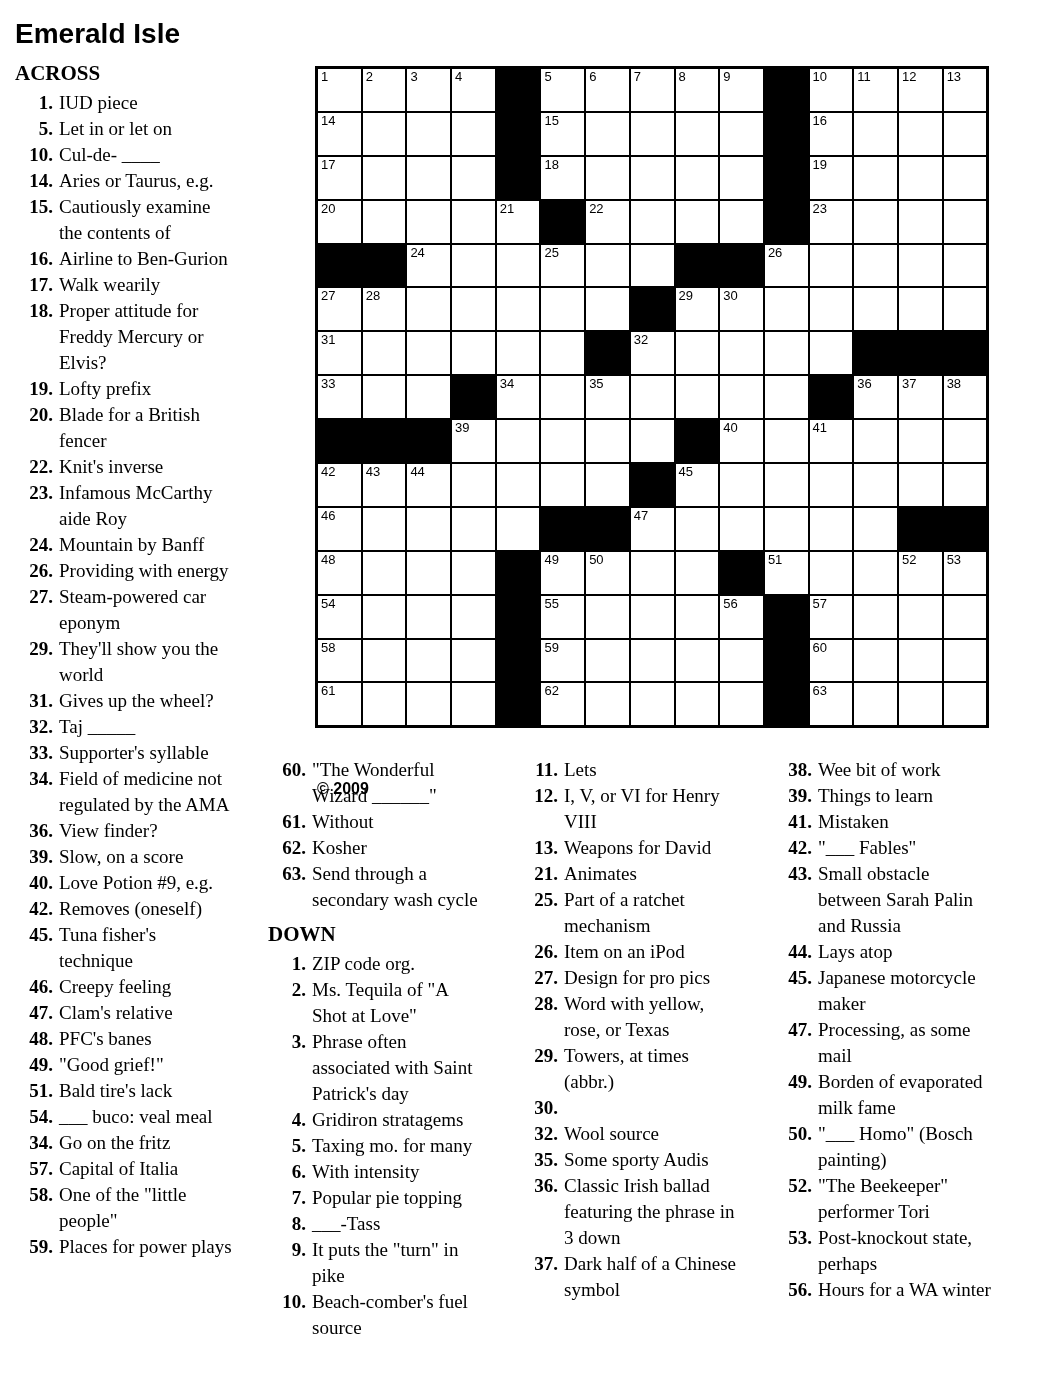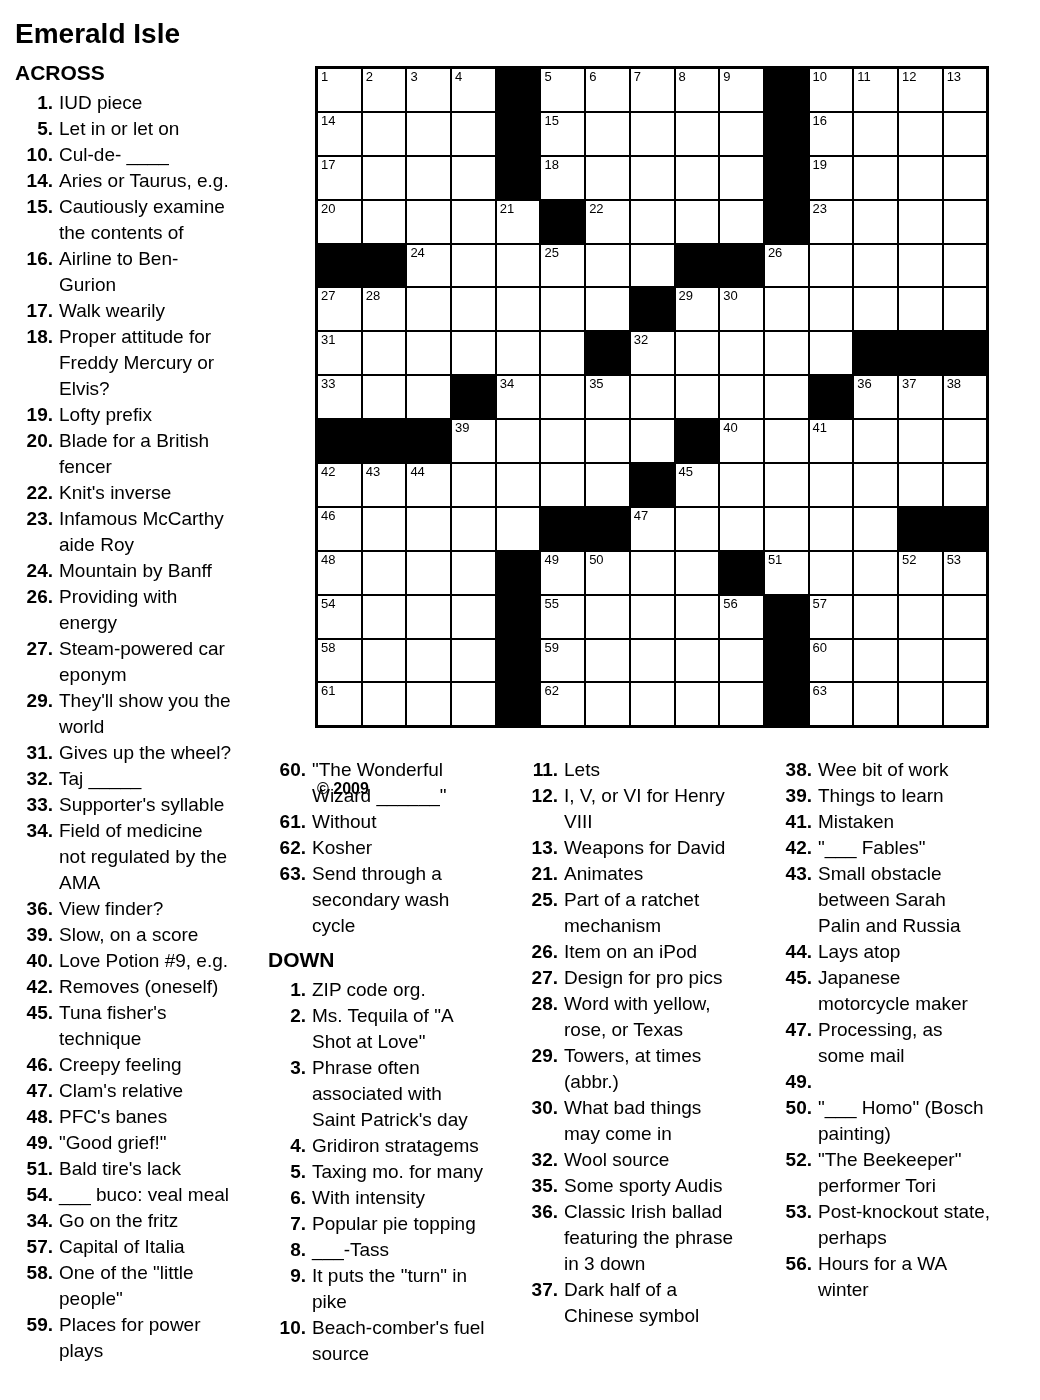--- a/index.html
+++ b/index.html
@@ -4,21 +4,21 @@
 <style>
   html,body { margin:0; padding:0; background:#fff; }
   .page {
     position:relative; width:1040px; height:1400px; background:#ffffff;
     font-family:"Liberation Sans", sans-serif; color:#000; overflow:hidden;
   }
   .title {
     position:absolute; left:15px; top:18px; margin:0;
     font-size:28px; font-weight:bold; letter-spacing:0;
   }
-  .col { position:absolute; width:232px; }
+  .col { position:absolute; width:232px;font-family:Liberation Serif, serif; }
   .col1 { left:15px; top:60px; }
   .col2 { left:268px; top:757px; }
   .col3 { left:520px; top:757px; }
   .col4 { left:774px; top:757px; }
   .heading {
     margin:0 0 4px 0; font-size:21px; font-weight:bold; line-height:26px;
   }
   .down-heading { margin-top:8px; }
   .clue { display:flex; align-items:flex-start; }
   .cnum {
@@ -650,21 +650,20 @@
         <div class="clue">
           <span class="cnum">28.</span>
           <span class="ctext">Word with yellow, rose, or Texas</span>
         </div>
         <div class="clue">
           <span class="cnum">29.</span>
           <span class="ctext">Towers, at times (abbr.)</span>
         </div>
         <div class="clue">
           <span class="cnum">30.</span>
-          <span class="ctext">What bad things may come in</span>
         </div>
         <div class="clue">
           <span class="cnum">32.</span>
           <span class="ctext">Wool source</span>
         </div>
         <div class="clue">
           <span class="cnum">35.</span>
           <span class="ctext">Some sporty Audis</span>
         </div>
         <div class="clue">
@@ -707,20 +706,21 @@
         <div class="clue">
           <span class="cnum">45.</span>
           <span class="ctext">Japanese motorcycle maker</span>
         </div>
         <div class="clue">
           <span class="cnum">47.</span>
           <span class="ctext">Processing, as some mail</span>
         </div>
         <div class="clue">
           <span class="cnum">49.</span>
+          <span class="ctext">Borden of evaporated milk fame</span>
         </div>
         <div class="clue">
           <span class="cnum">50.</span>
           <span class="ctext">"___ Homo" (Bosch painting)</span>
         </div>
         <div class="clue">
           <span class="cnum">52.</span>
           <span class="ctext">"The Beekeeper" performer Tori</span>
         </div>
         <div class="clue">

